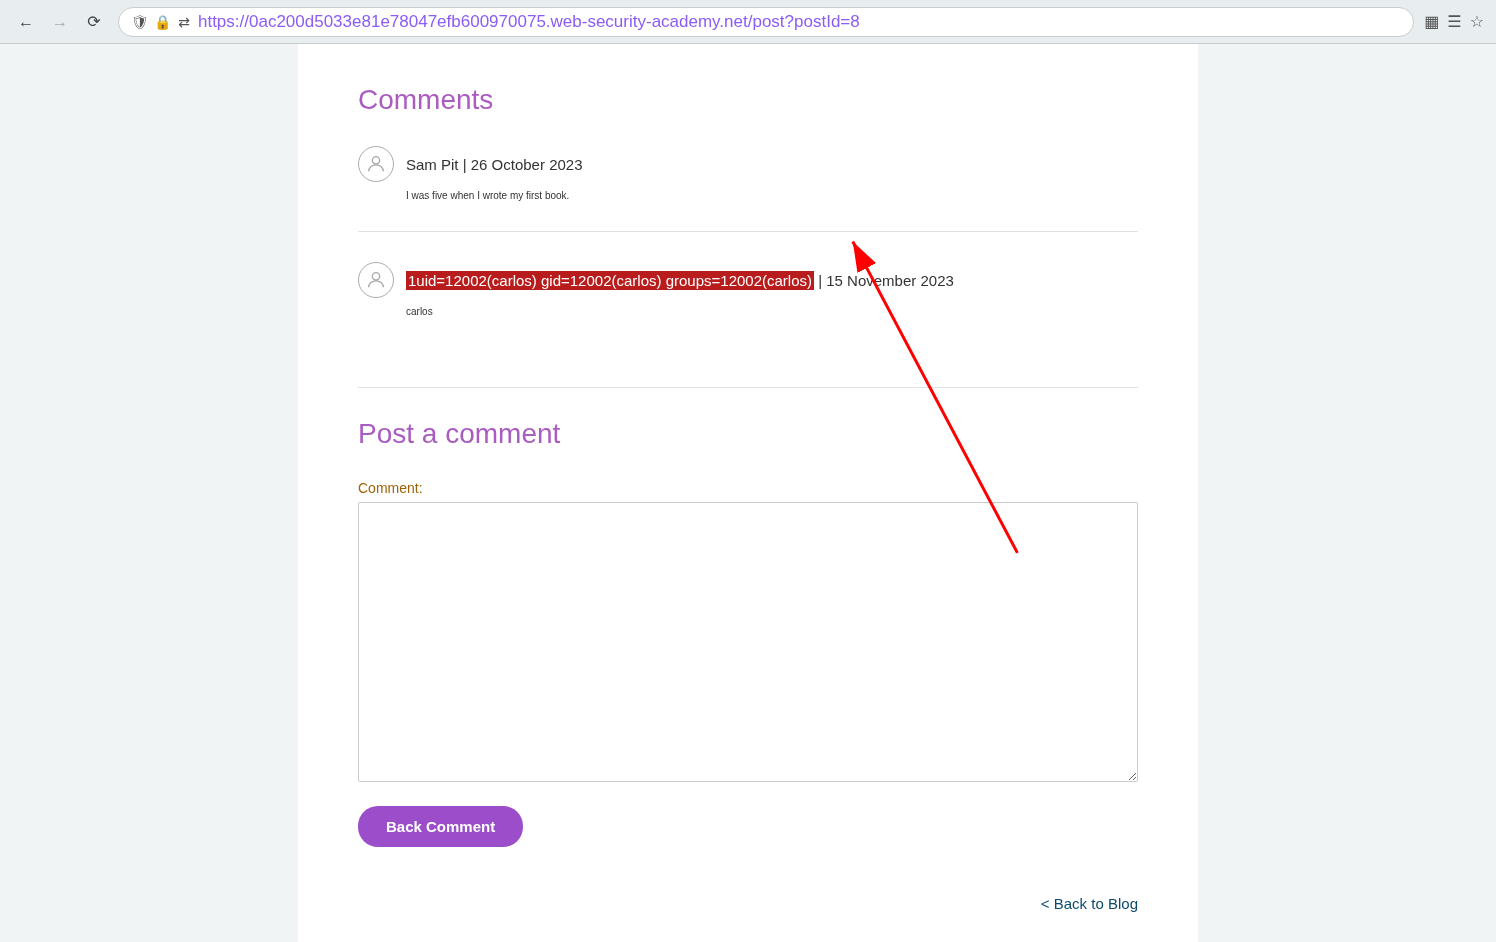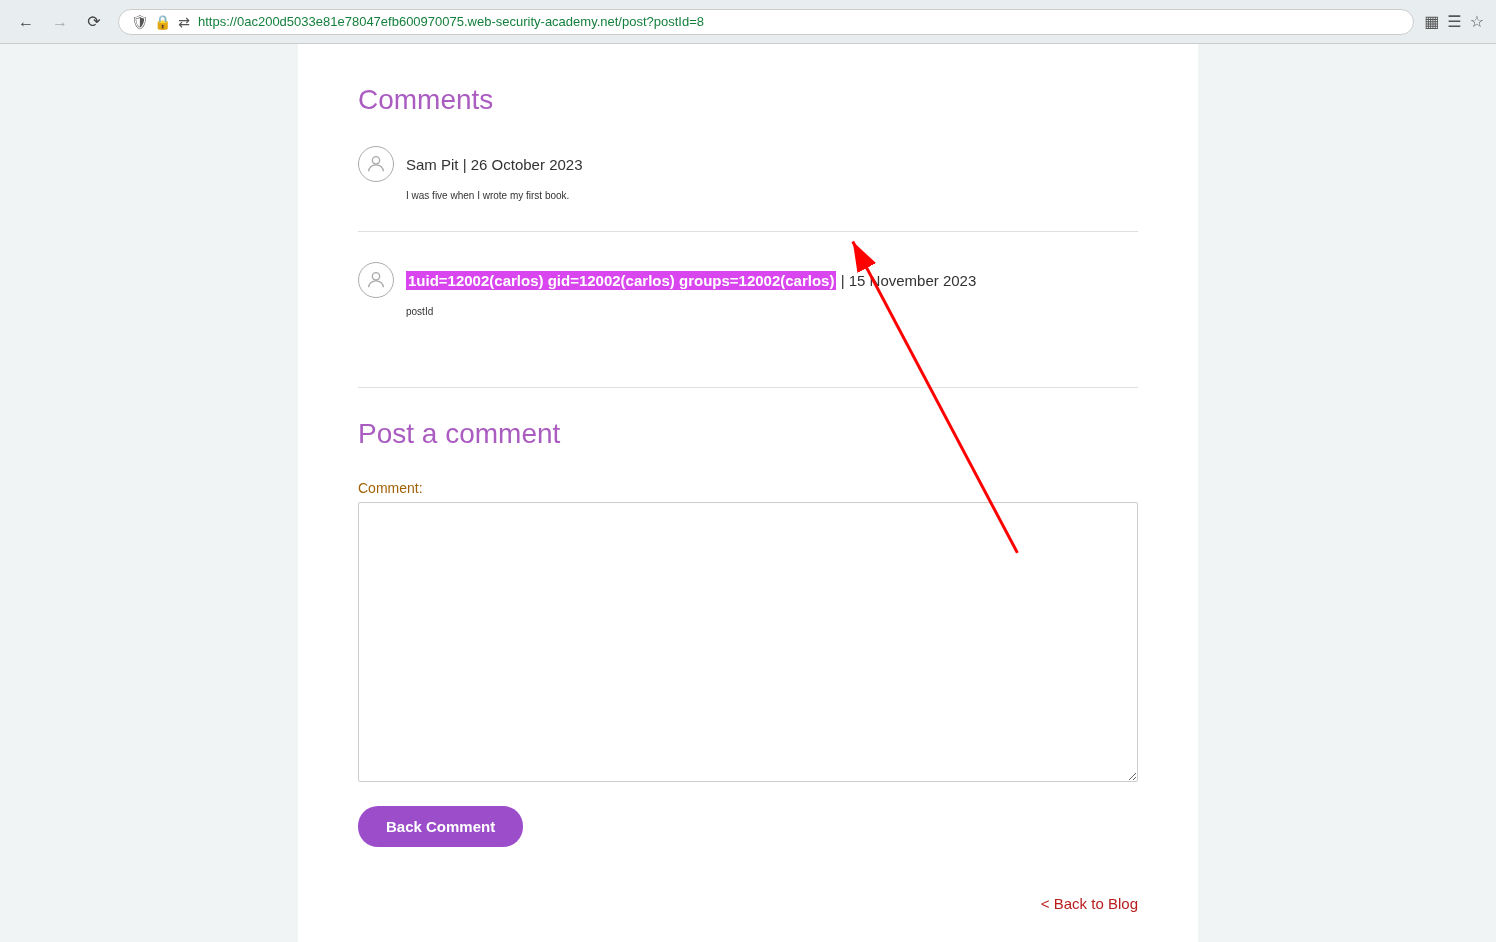--- a/index.html
+++ b/index.html
@@ -65,23 +65,23 @@
       gap: 6px;
       align-items: center;
       color: #555;
       font-size: 14px;
     }
 
     .address-bar-input {
       flex: 1;
       border: none;
       outline: none;
-      font-size: 13px;
+      font-size: 17px;
       background: transparent;
-      color: #15803d;
+      color: #8b5cf6;
     }
 
     .browser-right-icons {
       display: flex;
       gap: 8px;
       align-items: center;
       color: #555;
     }
 
     
@@ -136,24 +136,23 @@
       color: #333;
     }
 
     .comment-body {
       font-size: 10px;
       color: #333;
       margin-left: 48px;
     }
 
     .highlighted-text {
-      background: #d946ef;
+      background: #b91c1c;
       color: white;
       padding: 1px 2px;
-      font-weight: bold;
     }
 
     
     .leave-comment-section {
       margin-top: 10px;
     }
 
     .comment-label {
       color: #a16207;
       font-size: 14px;
@@ -180,21 +179,21 @@
       padding: 12px 28px;
       font-size: 15px;
       cursor: pointer;
       font-weight: bold;
     }
 
     .back-to-blog {
       position: absolute;
       bottom: 30px;
       right: 60px;
-      color: #b91c1c;
+      color: #0c4a6e;
       font-size: 15px;
       text-decoration: none;
       cursor: pointer;
     }
 
     
     .arrow-overlay {
       position: absolute;
       top: 0;
       left: 0;
@@ -265,21 +264,21 @@
             <circle cx="12" cy="8" r="4"></circle>
             <path d="M4 20c0-4 3.6-7 8-7s8 3 8 7"></path>
           </svg>
         </div>
         <span class="comment-author-date">
           <span class="highlighted-text">1uid=12002(carlos) gid=12002(carlos) groups=12002(carlos)</span>
           <span> | </span>
           <span>15 November 2023</span>
         </span>
       </div>
-      <div class="comment-body">postId</div>
+      <div class="comment-body">carlos</div>
     </div>
   </div>
 
   <hr style="border: none; border-top: 1px solid #e0e0e0; margin-bottom: 30px;">
 
   <div class="leave-comment-section">
     <h2 class="section-title">Post a comment</h2>
 
     <div class="comment-label">Comment:</div>
     <textarea class="comment-textarea" style=""></textarea>

